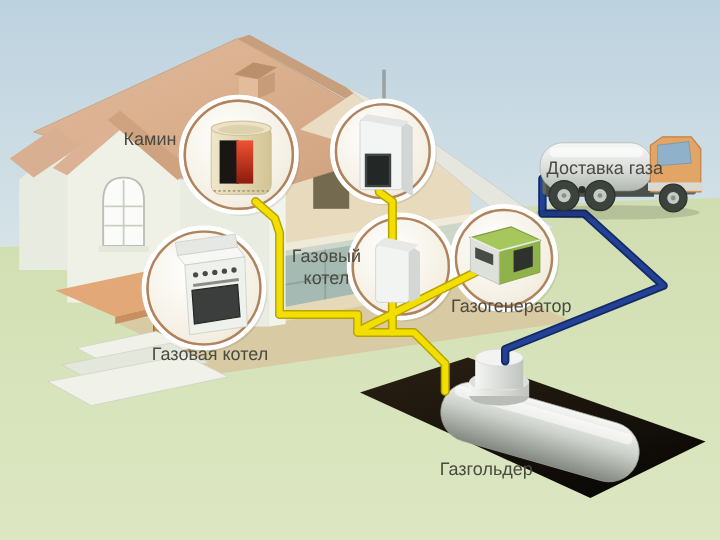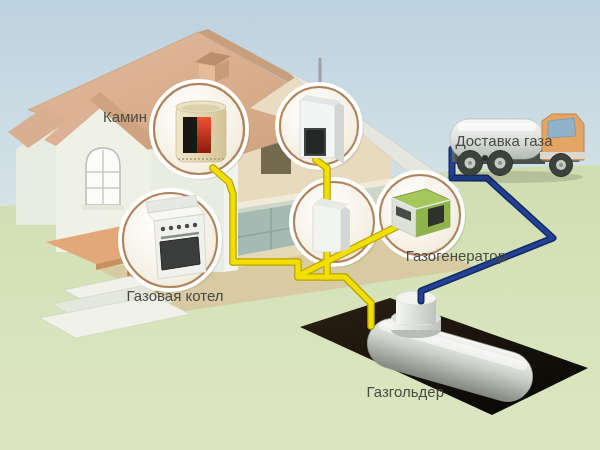--- a/index.html
+++ b/index.html
@@ -273,18 +273,19 @@
     <circle cx="485" cy="158" r="3" fill="#2b302b"></circle>
     <g>
       <circle cx="561" cy="165" r="11.5" fill="#3c423c" stroke="#2b302b" stroke-width="1"></circle>
       <circle cx="561" cy="165" r="5" fill="#c6cac4"></circle>
           <circle cx="561" cy="165" r="2" fill="#8a8e88"></circle>
     </g>
   </g>
 </svg>
 
 <div class="lbl" style="left:85px;top:107px;width:80px;">Камин</div>
+<div class="lbl wrap" style="left:232px;top:204px;width:80px;">Газовый котел</div>
 <div class="lbl" style="left:105px;top:286px;width:140px;">Газовая котел</div>
-<div class="lbl" style="left:346px;top:246px;width:160px;text-align:right;">Газогенератор</div>
+<div class="lbl" style="left:346px;top:246px;width:160px;">Газогенератор</div>
 <div class="lbl" style="left:424px;top:85px;width:160px;margin-top:46px;">Доставка газа</div>
 <div class="lbl" style="left:304px;top:382px;width:140px;text-align:right;">Газгольдер</div>
 
 </div>
 
 </body></html>

